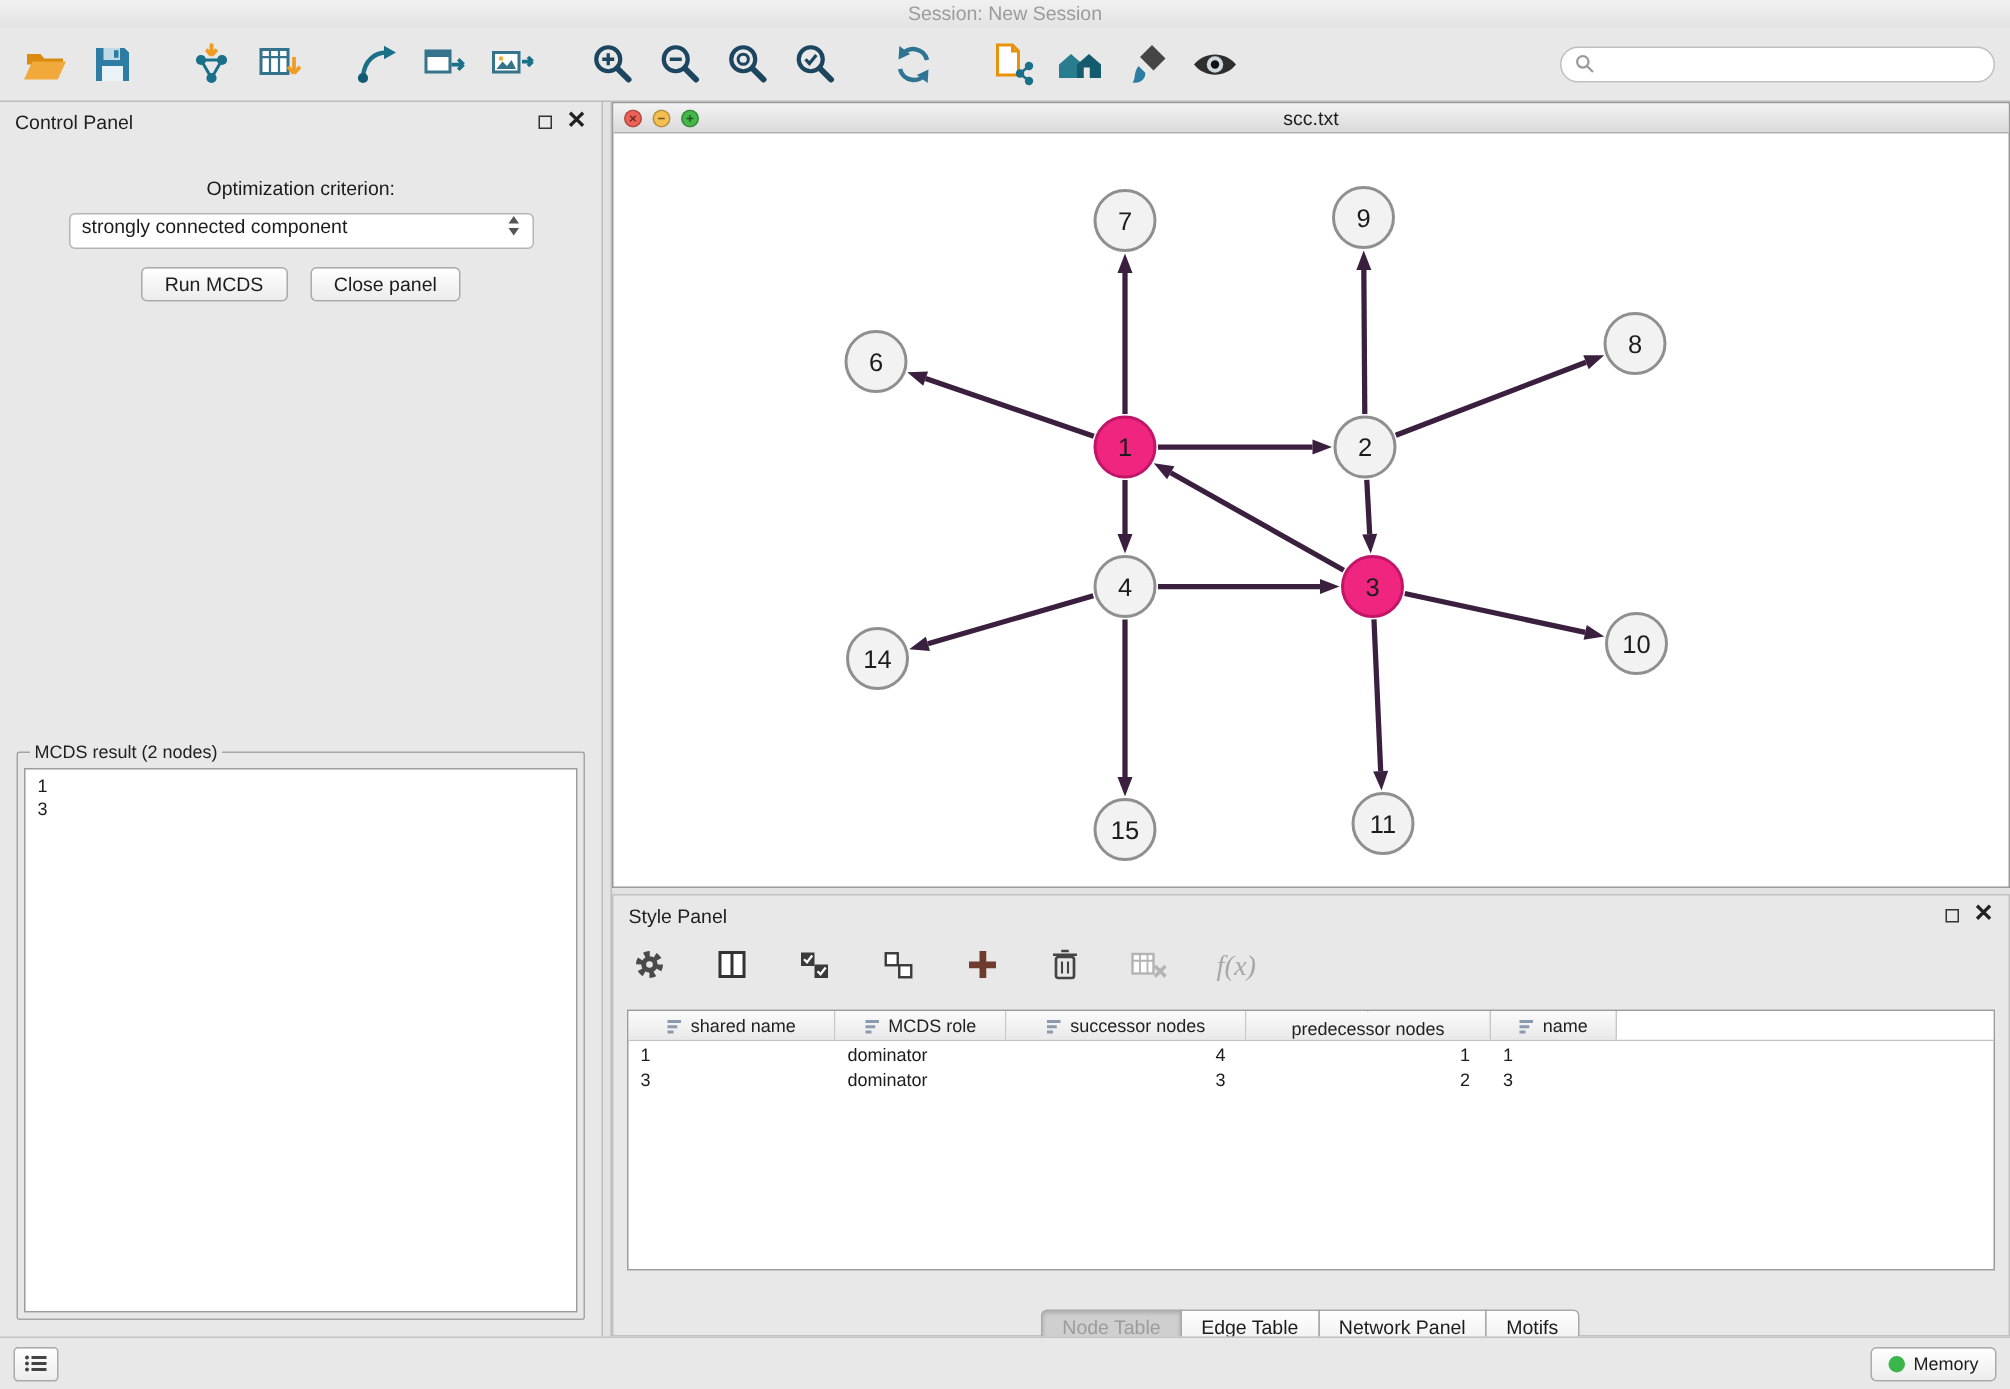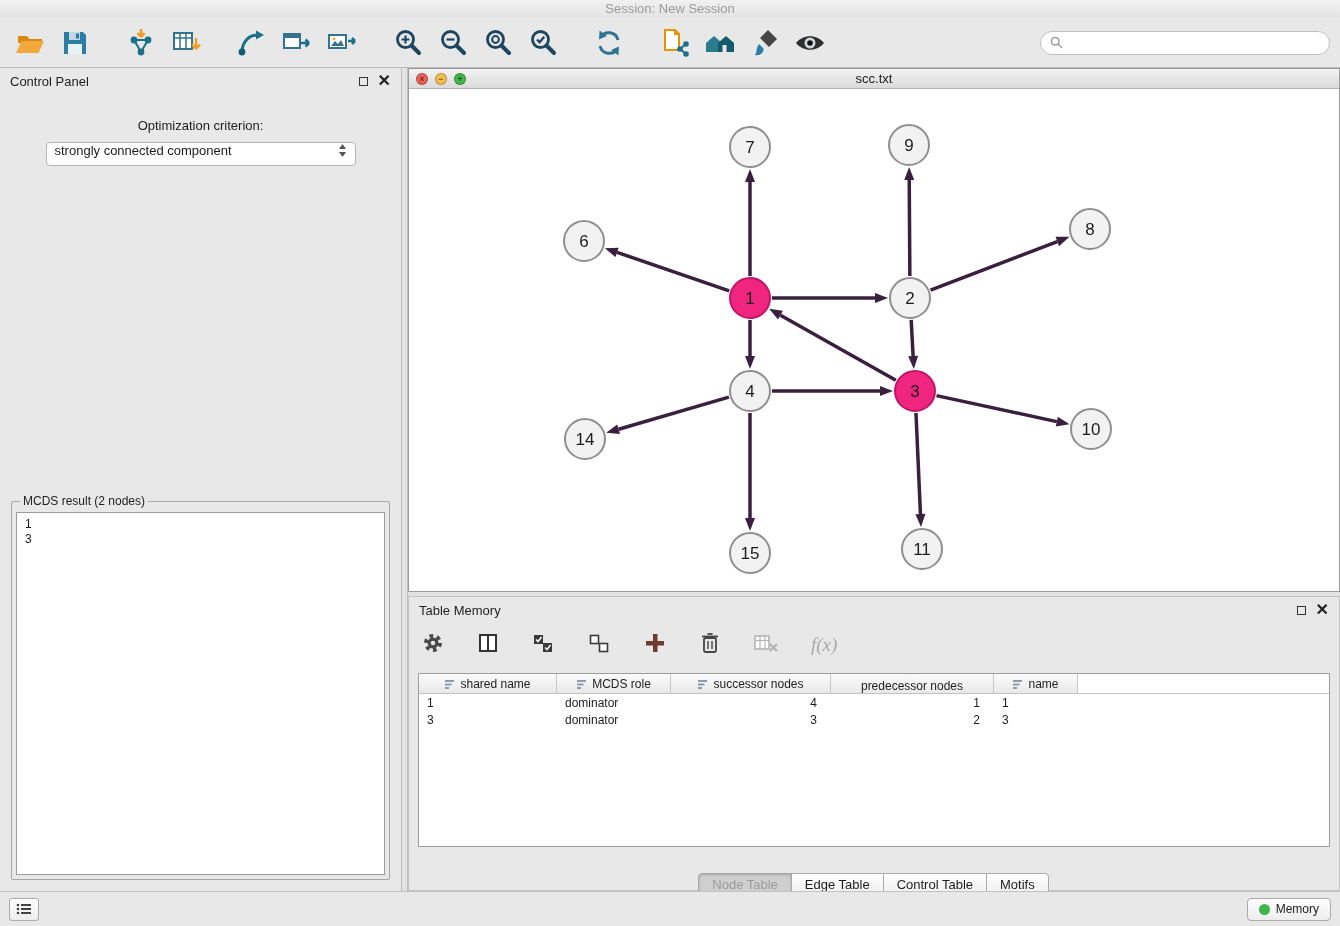--- a/index.html
+++ b/index.html
@@ -311,20 +311,24 @@
   <div class="select-box">
     <span>strongly connected component</span>
     <span class="select-arrows">
       <svg width="9" height="15" viewBox="0 0 9 15">
         <polygon points="4.5,1 8,6 1,6" fill="#555"></polygon>
         <polygon points="4.5,14 8,9 1,9" fill="#555"></polygon>
       </svg>
     </span>
   </div>
 
+  <div class="btn-row">
+    <button class="mac-btn">Run MCDS</button>
+    <button class="mac-btn">Close panel</button>
+  </div>
 
   <fieldset class="result-fieldset">
     <legend>MCDS result (2 nodes)</legend>
     <div class="result-list" id="result-lines">
         <div>1</div>
         <div>3</div>
       </div>
   </fieldset>
 </div>
 
@@ -440,21 +444,21 @@
         <circle cx="513" cy="460" r="20" fill="#f2f2f2" stroke="#8f8f8f" stroke-width="2"></circle>
         <text x="513" y="466" text-anchor="middle" font-size="17" fill="#1c1c1c">11</text>
       </g>
     </svg>
 </div>
 
 <div class="h-splitter"></div>
 
 <div class="table-panel">
   <div class="panel-header">
-    <span>Table Memory</span>
+    <span>Style Panel</span>
     <span class="win-icons">
       <span class="float-box"></span>
       <span class="close-x">✕</span>
     </span>
   </div>
 
   <div class="tp-toolbar">
     <span>
       <svg width="24" height="24" viewBox="0 0 24 24">
         <circle cx="12" cy="12" r="7" fill="none" stroke="#4a4a4a" stroke-width="4" stroke-dasharray="3.66 3.66"></circle>
@@ -565,21 +569,21 @@
           <div class="tcell c2 right" style="text-align: right;">3</div>
           <div class="tcell c3 right" style="text-align: right;">2</div>
           <div class="tcell c4" style="text-align: left;">3</div>
         </div>
       </div>
   </div>
 
   <div class="tp-tabs">
     <div class="tab-btn active">Node Table</div>
     <div class="tab-btn">Edge Table</div>
-    <div class="tab-btn">Control Table</div>
+    <div class="tab-btn">Network Panel</div>
     <div class="tab-btn">Motifs</div>
   </div>
 </div>
 
 <div class="status-bar">
   <div class="list-btn">
     <svg width="16" height="12" viewBox="0 0 16 12">
       <circle cx="2" cy="2" r="1.3" fill="#444"></circle>
         <rect x="5" y="1" width="10" height="2" fill="#444"></rect>
       <circle cx="2" cy="6" r="1.3" fill="#444"></circle>

